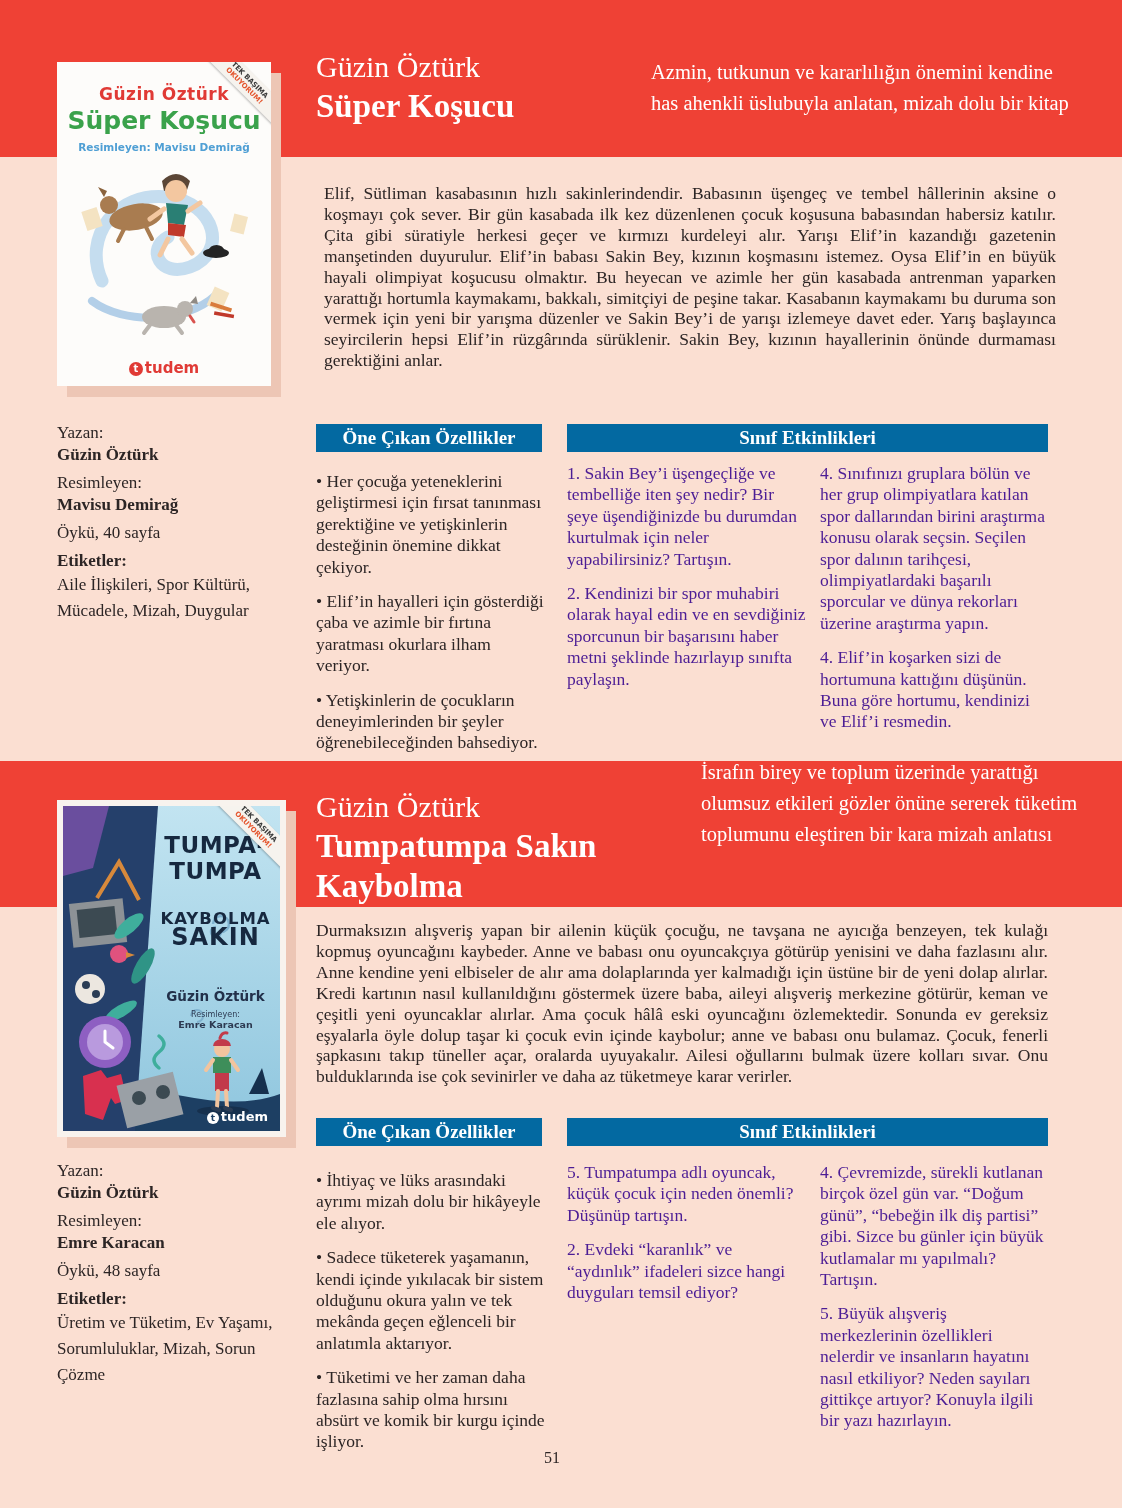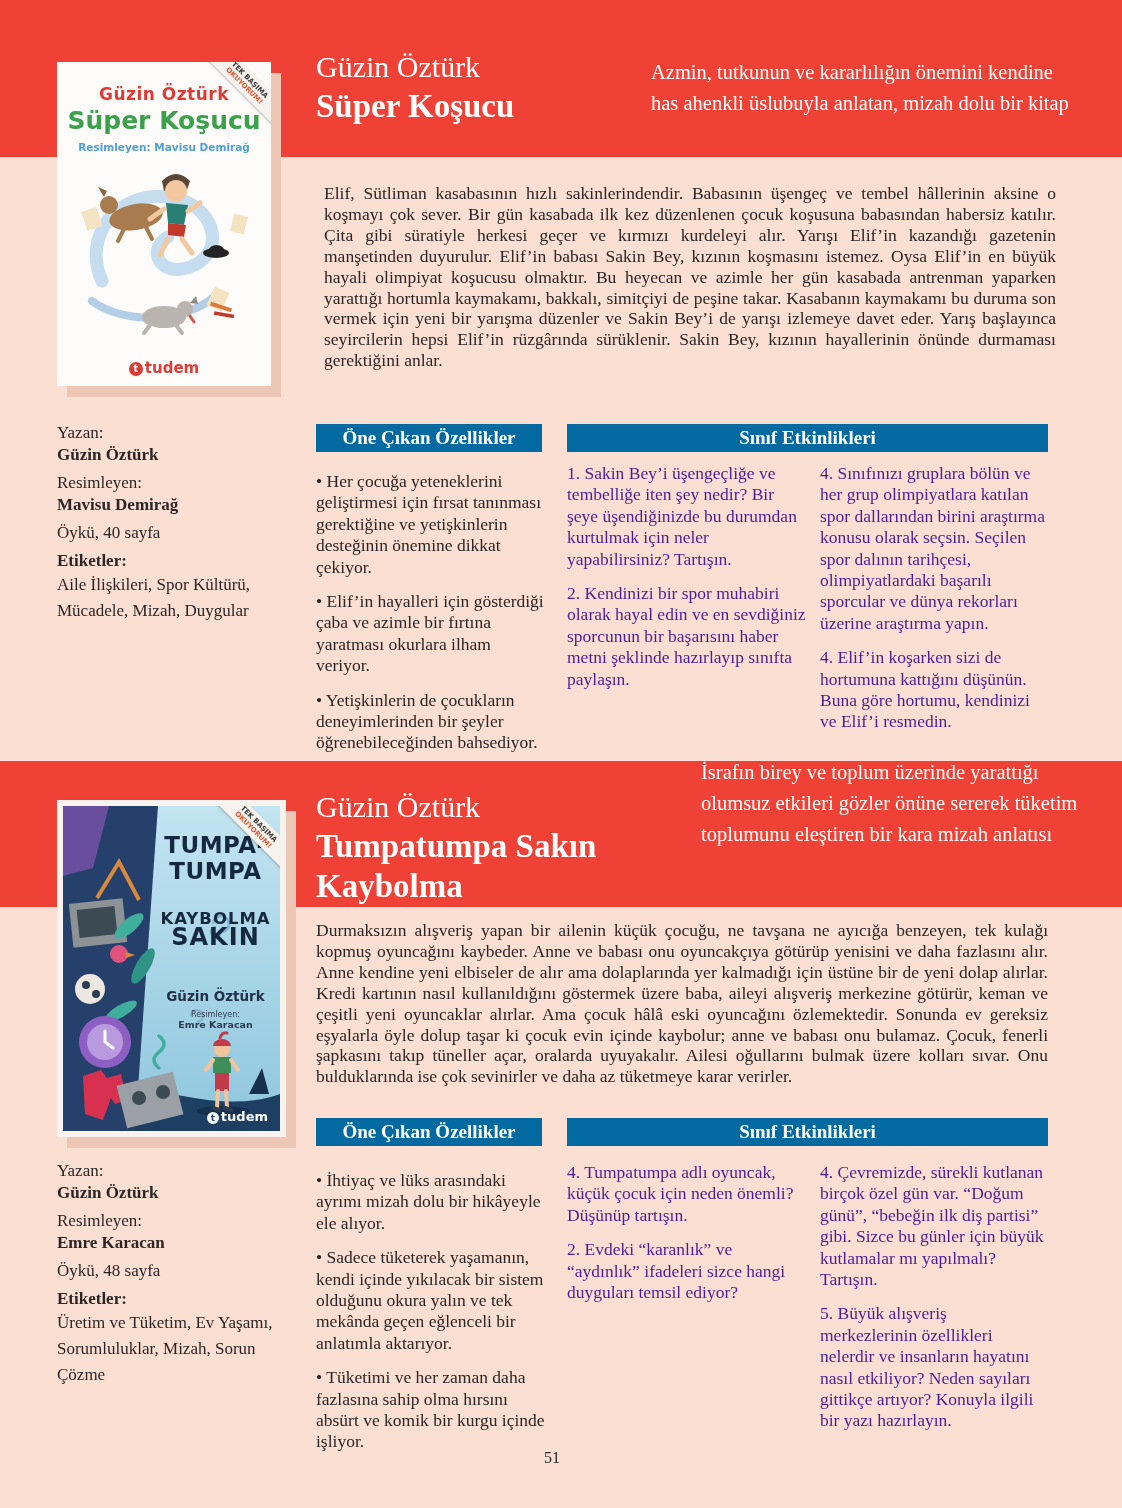--- a/index.html
+++ b/index.html
@@ -274,21 +274,21 @@
 
   <div class="box-head fh2">Öne Çıkan Özellikler</div>
   <div class="features ft2">
     <p>İhtiyaç ve lüks arasındaki ayrımı mizah dolu bir hikâyeyle ele alıyor.</p>
     <p>Sadece tüketerek yaşamanın, kendi içinde yıkılacak bir sistem olduğunu okura yalın ve tek mekânda geçen eğlenceli bir anlatımla aktarıyor.</p>
     <p>Tüketimi ve her zaman daha fazlasına sahip olma hırsını absürt ve komik bir kurgu içinde işliyor.</p>
   </div>
 
   <div class="box-head ah2">Sınıf Etkinlikleri</div>
   <div class="acts ac2a">
-    <p>4. Tumpatumpa adlı oyuncak, küçük çocuk için neden önemli? Düşünüp tartışın.</p>
+    <p>5. Tumpatumpa adlı oyuncak, küçük çocuk için neden önemli? Düşünüp tartışın.</p>
     <p>2. Evdeki “karanlık” ve “aydınlık” ifadeleri sizce hangi duyguları temsil ediyor?</p>
   </div>
   <div class="acts ac2b">
     <p>4. Çevremizde, sürekli kutlanan birçok özel gün var. “Doğum günü”, “bebeğin ilk diş partisi” gibi. Sizce bu günler için büyük kutlamalar mı yapılmalı? Tartışın.</p>
     <p>5. Büyük alışveriş merkezlerinin özellikleri nelerdir ve insanların hayatını nasıl etkiliyor? Neden sayıları gittikçe artıyor? Konuyla ilgili bir yazı hazırlayın.</p>
   </div>
 
   <div class="pagenum">51</div>
 </div>
 

